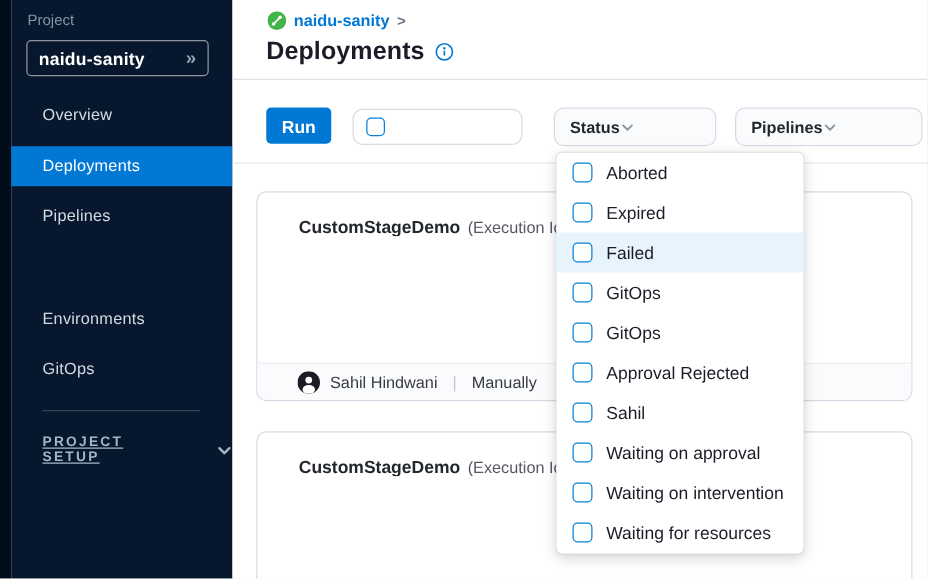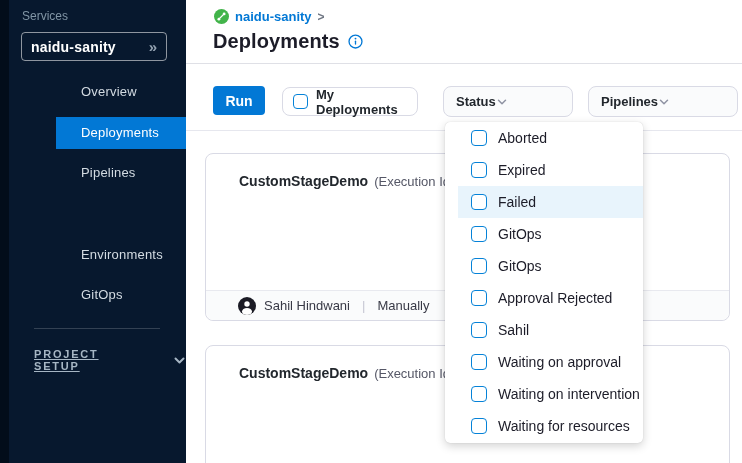--- a/index.html
+++ b/index.html
@@ -19,21 +19,21 @@
   .project-selector {
     position: absolute; left: 12px; top: 32px; width: 146px; height: 29px;
     border: 1px solid rgba(255,255,255,0.55); border-radius: 4px;
     display: flex; align-items: center; justify-content: space-between;
     padding: 0 9px; cursor: pointer; background: transparent;
   }
   .project-selector .pname { color: #ffffff; font-weight: 700; font-size: 14px; letter-spacing: .2px; }
   .project-selector .dbl { color: #93a1b0; font-size: 15px; font-weight: 700; line-height: 1; }
   .nav-item {
     position: absolute; left: 0; width: 100%; height: 32px; line-height: 32px;
-    padding-left: 25px; font-size: 13px; color: #d3dbe2; cursor: pointer; letter-spacing: .2px; margin-left: 47px;
+    padding-left: 25px; font-size: 13px; color: #d3dbe2; cursor: pointer; letter-spacing: .2px;
   }
   .nav-item.active { background: #0278d5; color: #ffffff; }
   .sidebar-divider { position: absolute; left: 25px; right: 26px; top: 328px; height: 1px; background: rgba(255,255,255,0.18); }
   .project-setup {
     position: absolute; left: 25px; top: 348px; display: flex; align-items: center; gap: 24px;
     color: #a6b6c4; font-size: 11px; font-weight: 700; letter-spacing: 1.8px; cursor: pointer; text-decoration: underline;
   }
 
   
   .main { position: absolute; left: 186px; top: 0; right: 0; bottom: 0; background: #ffffff; }
@@ -92,35 +92,35 @@
   .footer-sep { color: #c5c6d2; margin: 0 4px; font-size: 13px; }
 
   
   .dropdown-panel {
     position: absolute; left: 259px; top: 122px; width: 198px; height: 321px;
     background: #fff; border-radius: 5px; z-index: 5; overflow: hidden;
     box-shadow: 0 3px 10px rgba(0,0,0,0.18), 0 0 1px rgba(0,0,0,0.2);
   }
   .dd-option {
     height: 32px; display: flex; align-items: center; gap: 11px;
-    padding-left: 13px; cursor: pointer; font-size: 14px; color: #1c1c28; margin-left: 13px;
+    padding-left: 13px; cursor: pointer; font-size: 14px; color: #1c1c28;
   }
   .dd-option.highlighted { background: #e8f4fc; }
 
   .icon { display: inline-flex; align-items: center; }
 </style>
 </head>
 <body>
 
 <div class="screen">
 
   <div class="module-strip"></div>
 
   <aside class="sidebar">
-    <div class="project-label">Services</div>
+    <div class="project-label">Project</div>
     <div class="project-selector">
       <span class="pname">naidu-sanity</span>
       <span class="dbl icon">»</span>
     </div>
 
     <div class="nav-item" style="top:76px">Overview</div>
     <div class="nav-item active" style="top:117px">Deployments</div>
     <div class="nav-item" style="top:157px">Pipelines</div>
     <div class="nav-item" style="top:239px">Environments</div>
     <div class="nav-item" style="top:279px">GitOps</div>
@@ -161,21 +161,20 @@
               <rect x="7.3" y="6.9" width="1.4" height="4.5" rx="0.7" fill="#0278d5"></rect>
             </svg>
         </span>
       </div>
     </div>
 
     <button class="btn-run">Run</button>
 
     <div class="btn-mydep">
       <span class="checkbox small"></span>
-      <span>My Deployments</span>
     </div>
 
     <div class="select-btn select-status">
       <span>Status</span>
       <span class="icon">
         <svg width="12" height="12" viewBox="0 0 12 12">
             <path d="M2.5 4.3 L6 7.8 L9.5 4.3" stroke="#8f93a3" stroke-width="1.5" fill="none" stroke-linecap="round" stroke-linejoin="round"></path>
           </svg>
       </span>
     </div>

